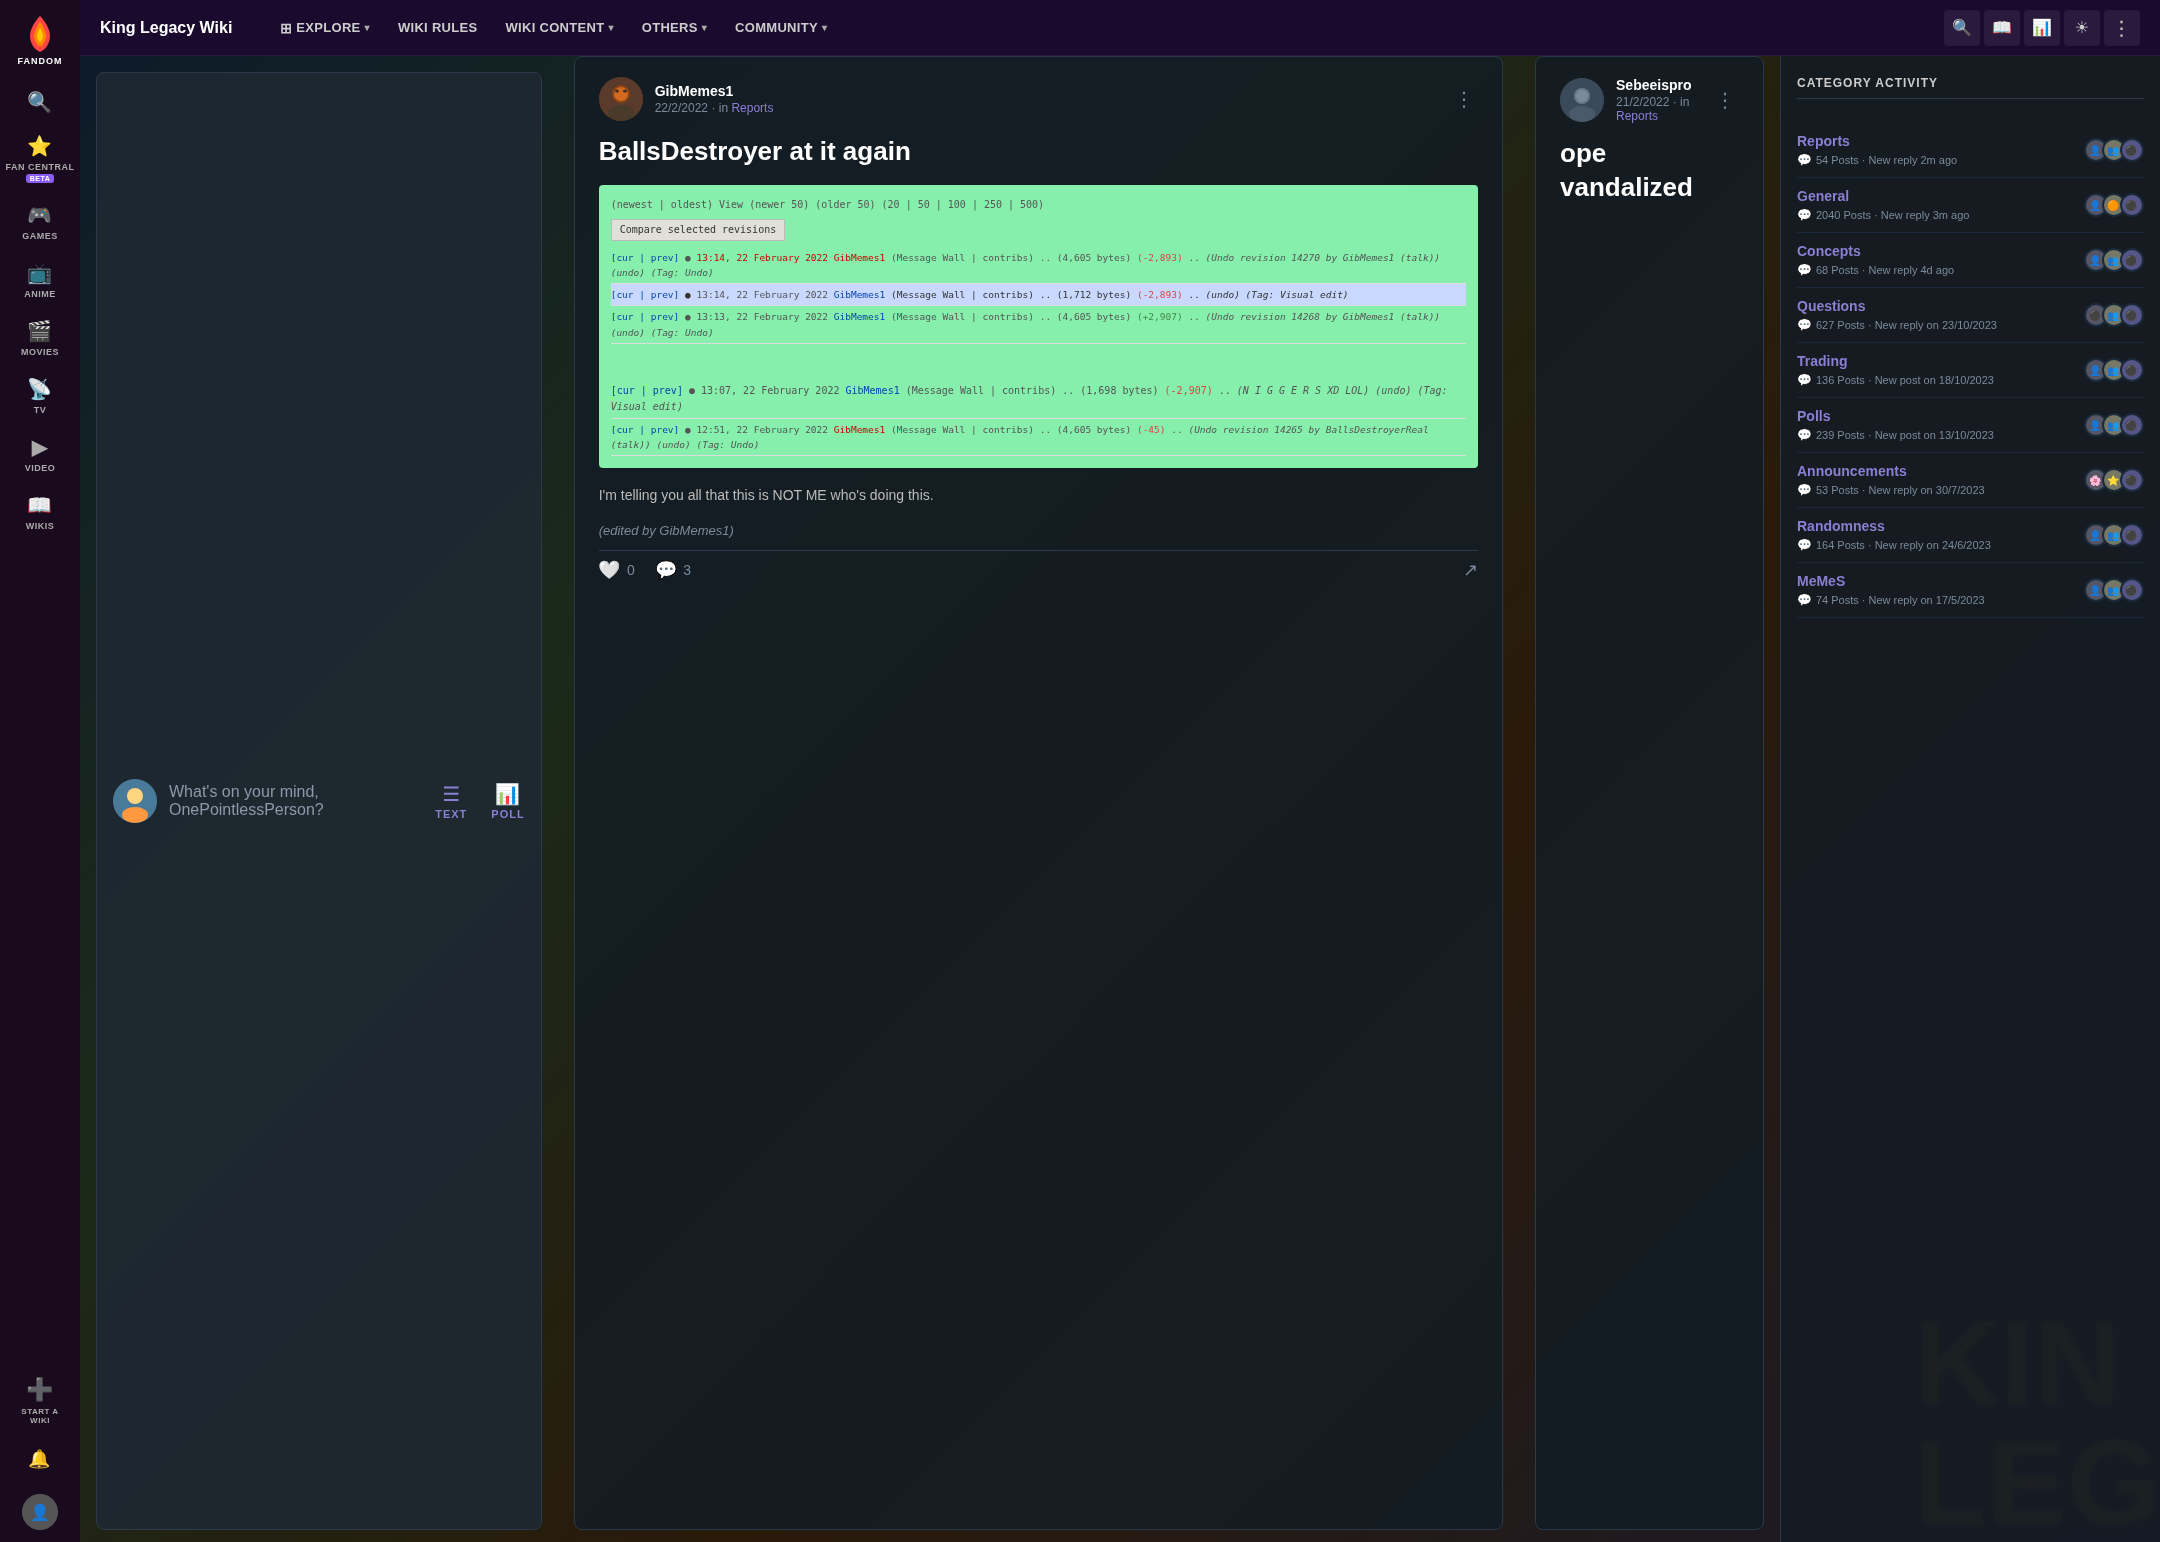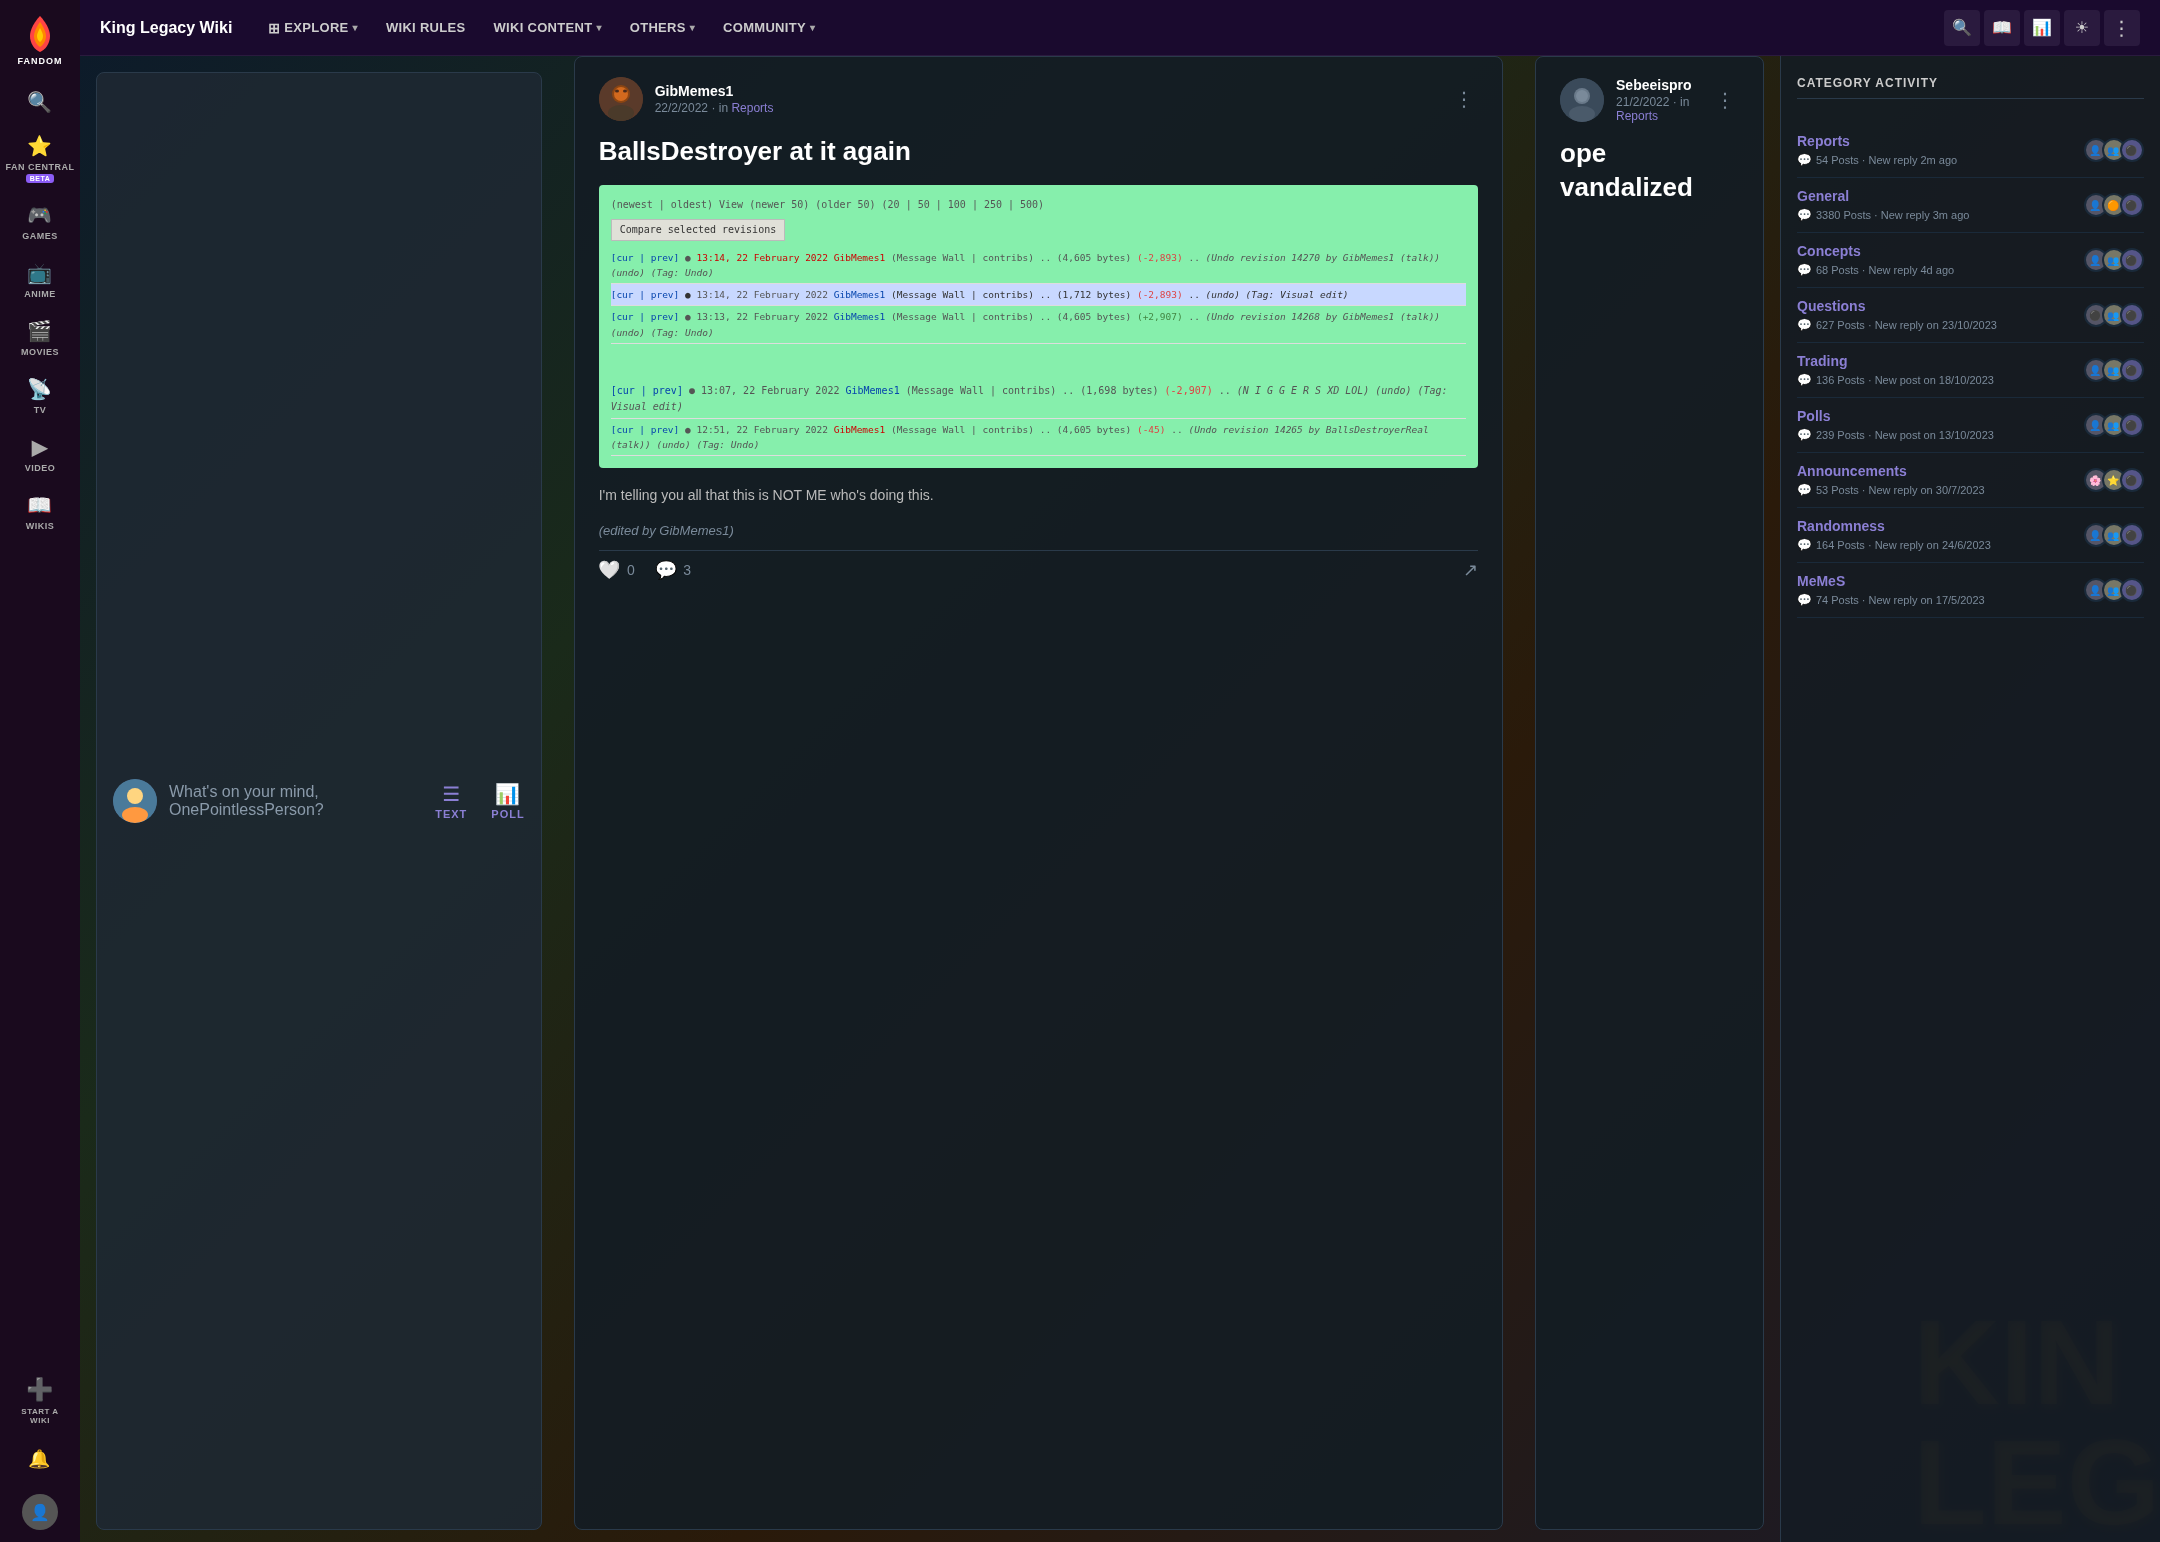--- a/index.html
+++ b/index.html
@@ -126,21 +126,21 @@
       overflow: hidden;
     }
 
     
     #top-nav {
       background: #1a0a2e;
       height: 56px;
       display: flex;
       align-items: center;
       padding: 0 20px;
-      gap: 0;
+      gap: 12px;
       flex-shrink: 0;
       border-bottom: 1px solid #2a1a3e;
     }
     .wiki-title {
       font-size: 16px;
       font-weight: bold;
       color: #fff;
       margin-right: 24px;
       white-space: nowrap;
     }
@@ -683,21 +683,21 @@
               <div class="cat-avatar" style="background: rgb(85, 85, 102);">👤</div>
               <div class="cat-avatar" style="background: rgb(119, 119, 102);">👥</div>
               <div class="cat-avatar" style="background: rgb(85, 85, 136);">⚫</div>
             </div>
           </div>
           <div class="category-item">
             <div class="category-item-info">
               <div class="category-name">General</div>
               <div class="category-stats">
                 <span class="bubble-icon">💬</span>
-                <span>3380 Posts · New reply 3m ago</span>
+                <span>2040 Posts · New reply 3m ago</span>
               </div>
             </div>
             <div class="category-avatars">
               <div class="cat-avatar" style="background: rgb(85, 85, 102);">👤</div>
               <div class="cat-avatar" style="background: rgb(119, 119, 102);">🟠</div>
               <div class="cat-avatar" style="background: rgb(85, 85, 136);">⚫</div>
             </div>
           </div>
           <div class="category-item">
             <div class="category-item-info">

